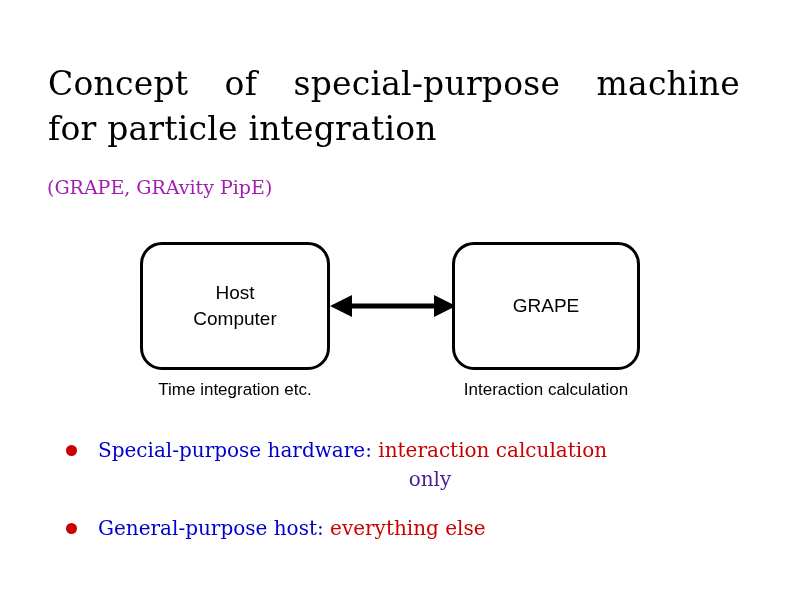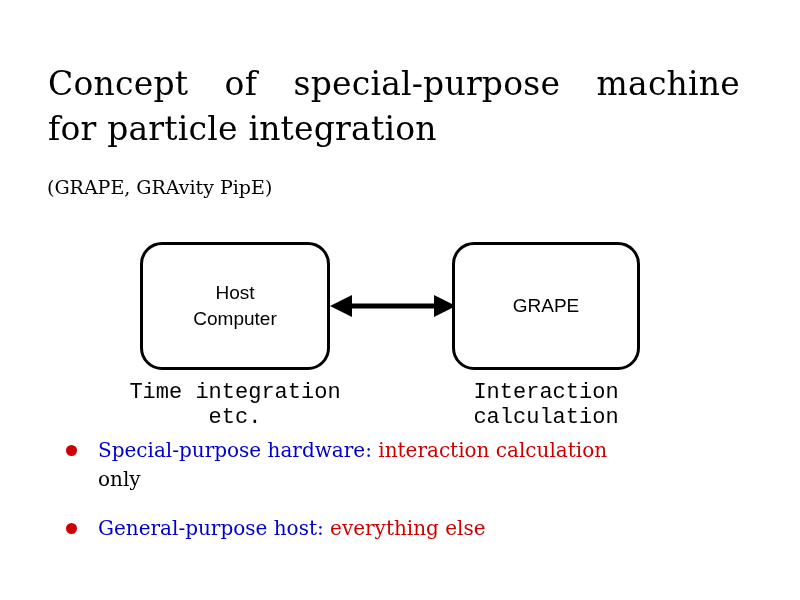--- a/index.html
+++ b/index.html
@@ -40,21 +40,21 @@
   }
   .title .line2 {
     display: block;
   }
   .subtitle {
     position: absolute;
     left: 47px;
     top: 176px;
     font-family: "DejaVu Serif", serif;
     font-size: 19px;
-    color: #000000;
+    color: #a21caf;
     font-weight: normal;
   }
 
   
   .diagram {
     position: absolute;
     left: 0;
     top: 230px;
     width: 720px;
     height: 180px;
@@ -88,22 +88,22 @@
   }
   .arrow-wrap {
     position: absolute;
     left: 330px;
     top: 58px;
     width: 126px;
     height: 36px;
   }
   .caption {
     position: absolute;
-    font-family: Liberation Mono, monospace;
-    font-size: 22px;
+    font-family: Liberation Sans, sans-serif;
+    font-size: 17px;
     color: #000000;
     text-align: center;
   }
   #host-caption {
     left: 120px;
     top: 150px;
     width: 230px;
   }
   #grape-caption {
     left: 428px;
@@ -132,21 +132,22 @@
     top: 9px;
     width: 11px;
     height: 11px;
     border-radius: 50%;
     background: #cc0000;
   }
   .b-blue { color: #0000cc; }
   .b-red  { color: #cc0000; }
   .b-cont {
     display: block;
-    color: #000000;
+    color: #4c1d95;
+    text-align: center;
   }
 </style>
 </head>
 <body>
 
 <div class="slide">
 
   <div class="title">
     <span class="line1">Concept of special-purpose machine</span>
     <span class="line2">for particle integration</span>

